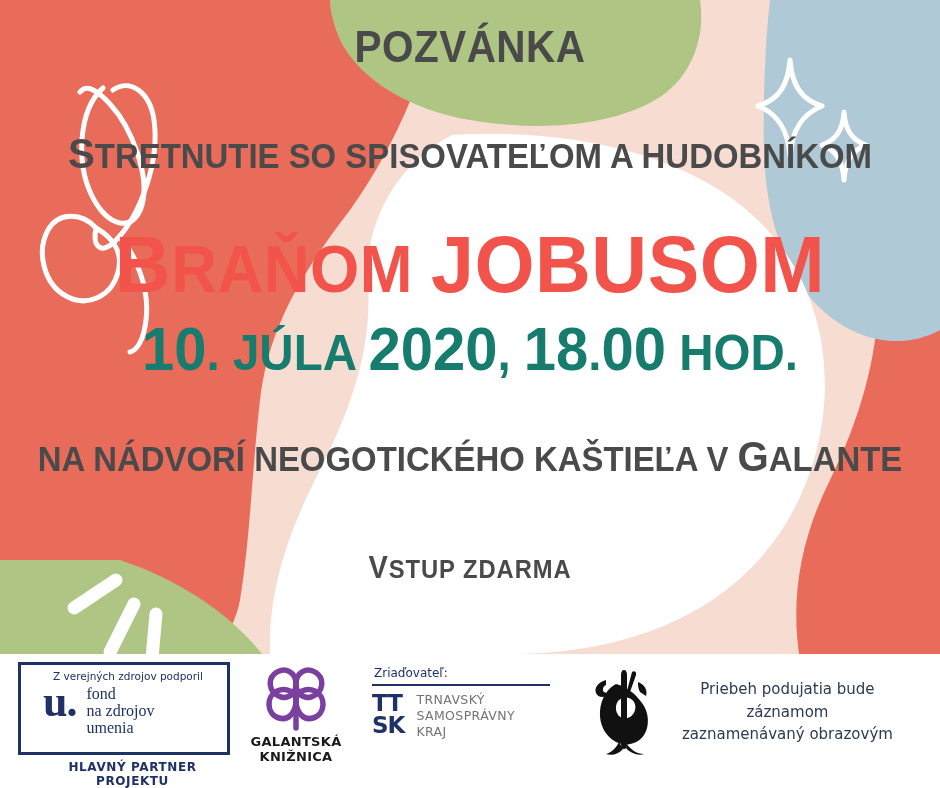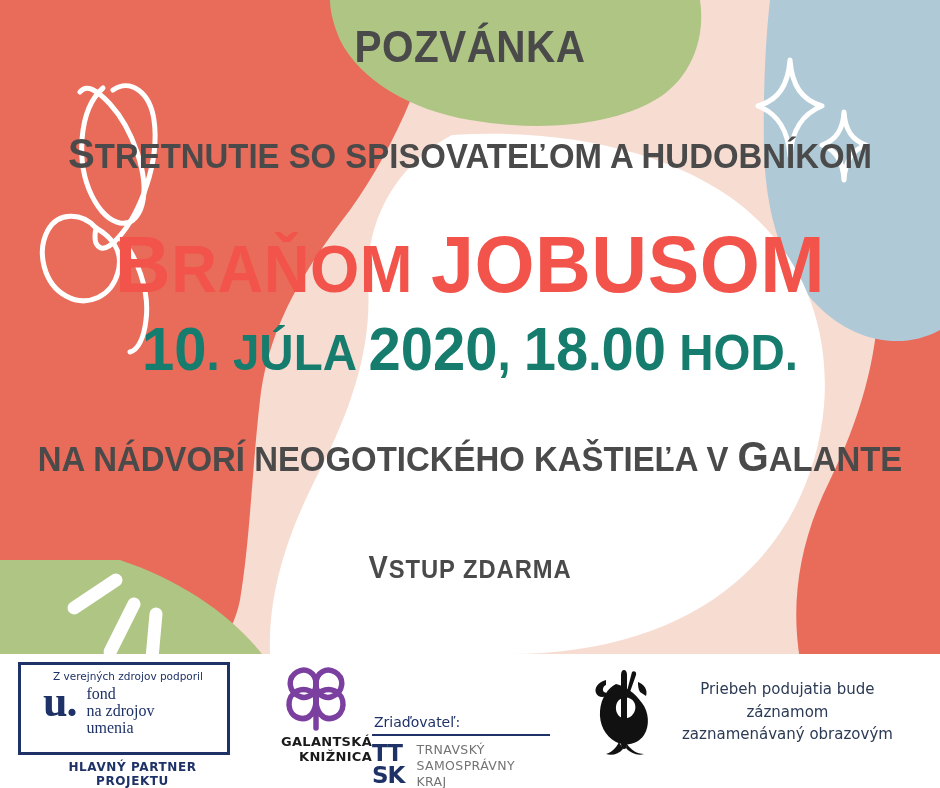--- a/index.html
+++ b/index.html
@@ -158,48 +158,47 @@
     color: #1f3268;
     text-align: center;
     letter-spacing: 0.6px;
     margin-top: 5px;
     margin-left: 17px;
   }
 
   
   .gk {
     position: absolute;
-    left: 260px;
+    left: 240px;
     top: 12px;
     width: 112px;
-    text-align: right;
+    text-align: center;
   }
   .gk-name {
     font-family: "DejaVu Sans", sans-serif;
     font-size: 13px;
     font-weight: bold;
     color: #1a1a1a;
     line-height: 1.18;
     margin-top: 2px;
     letter-spacing: 0.3px;
   }
 
   
   .ttsk {
     position: absolute;
     left: 372px;
     top: 12px;
     width: 190px;
   }
   .ttsk-zriad {
     font-family: "DejaVu Sans", sans-serif;
-    font-size: 14px;
+    font-size: 12px;
     color: #1f3268;
     padding-left: 2px;
-    margin-top: 48px;
   }
   .ttsk-rule {
     border-top: 2px solid #1f3268;
     margin: 4px 0 6px 0;
     width: 178px;
   }
   .ttsk-row {
     display: flex;
     align-items: flex-start;
   }

